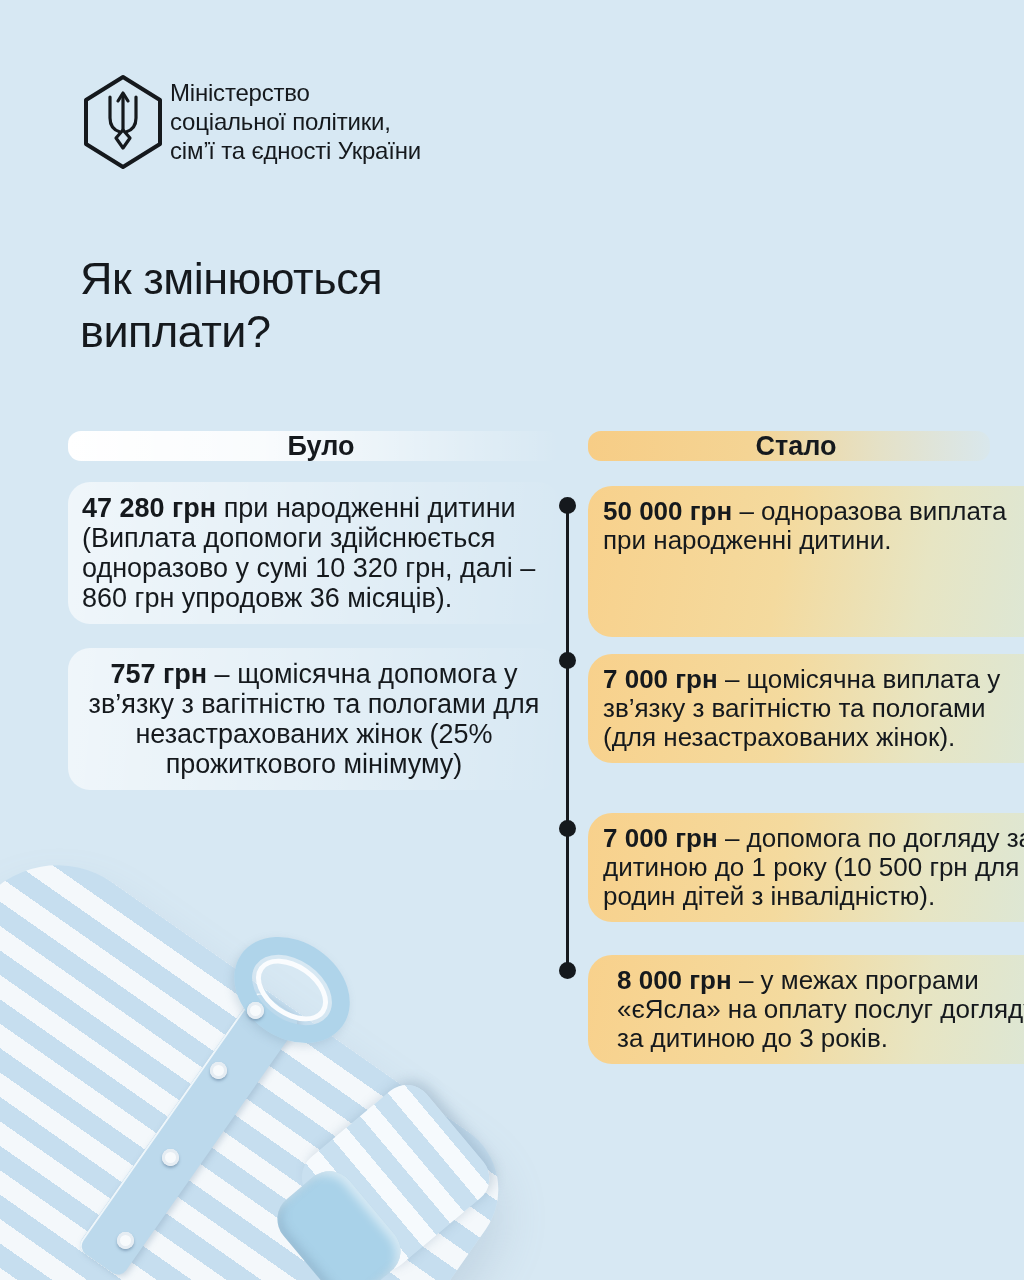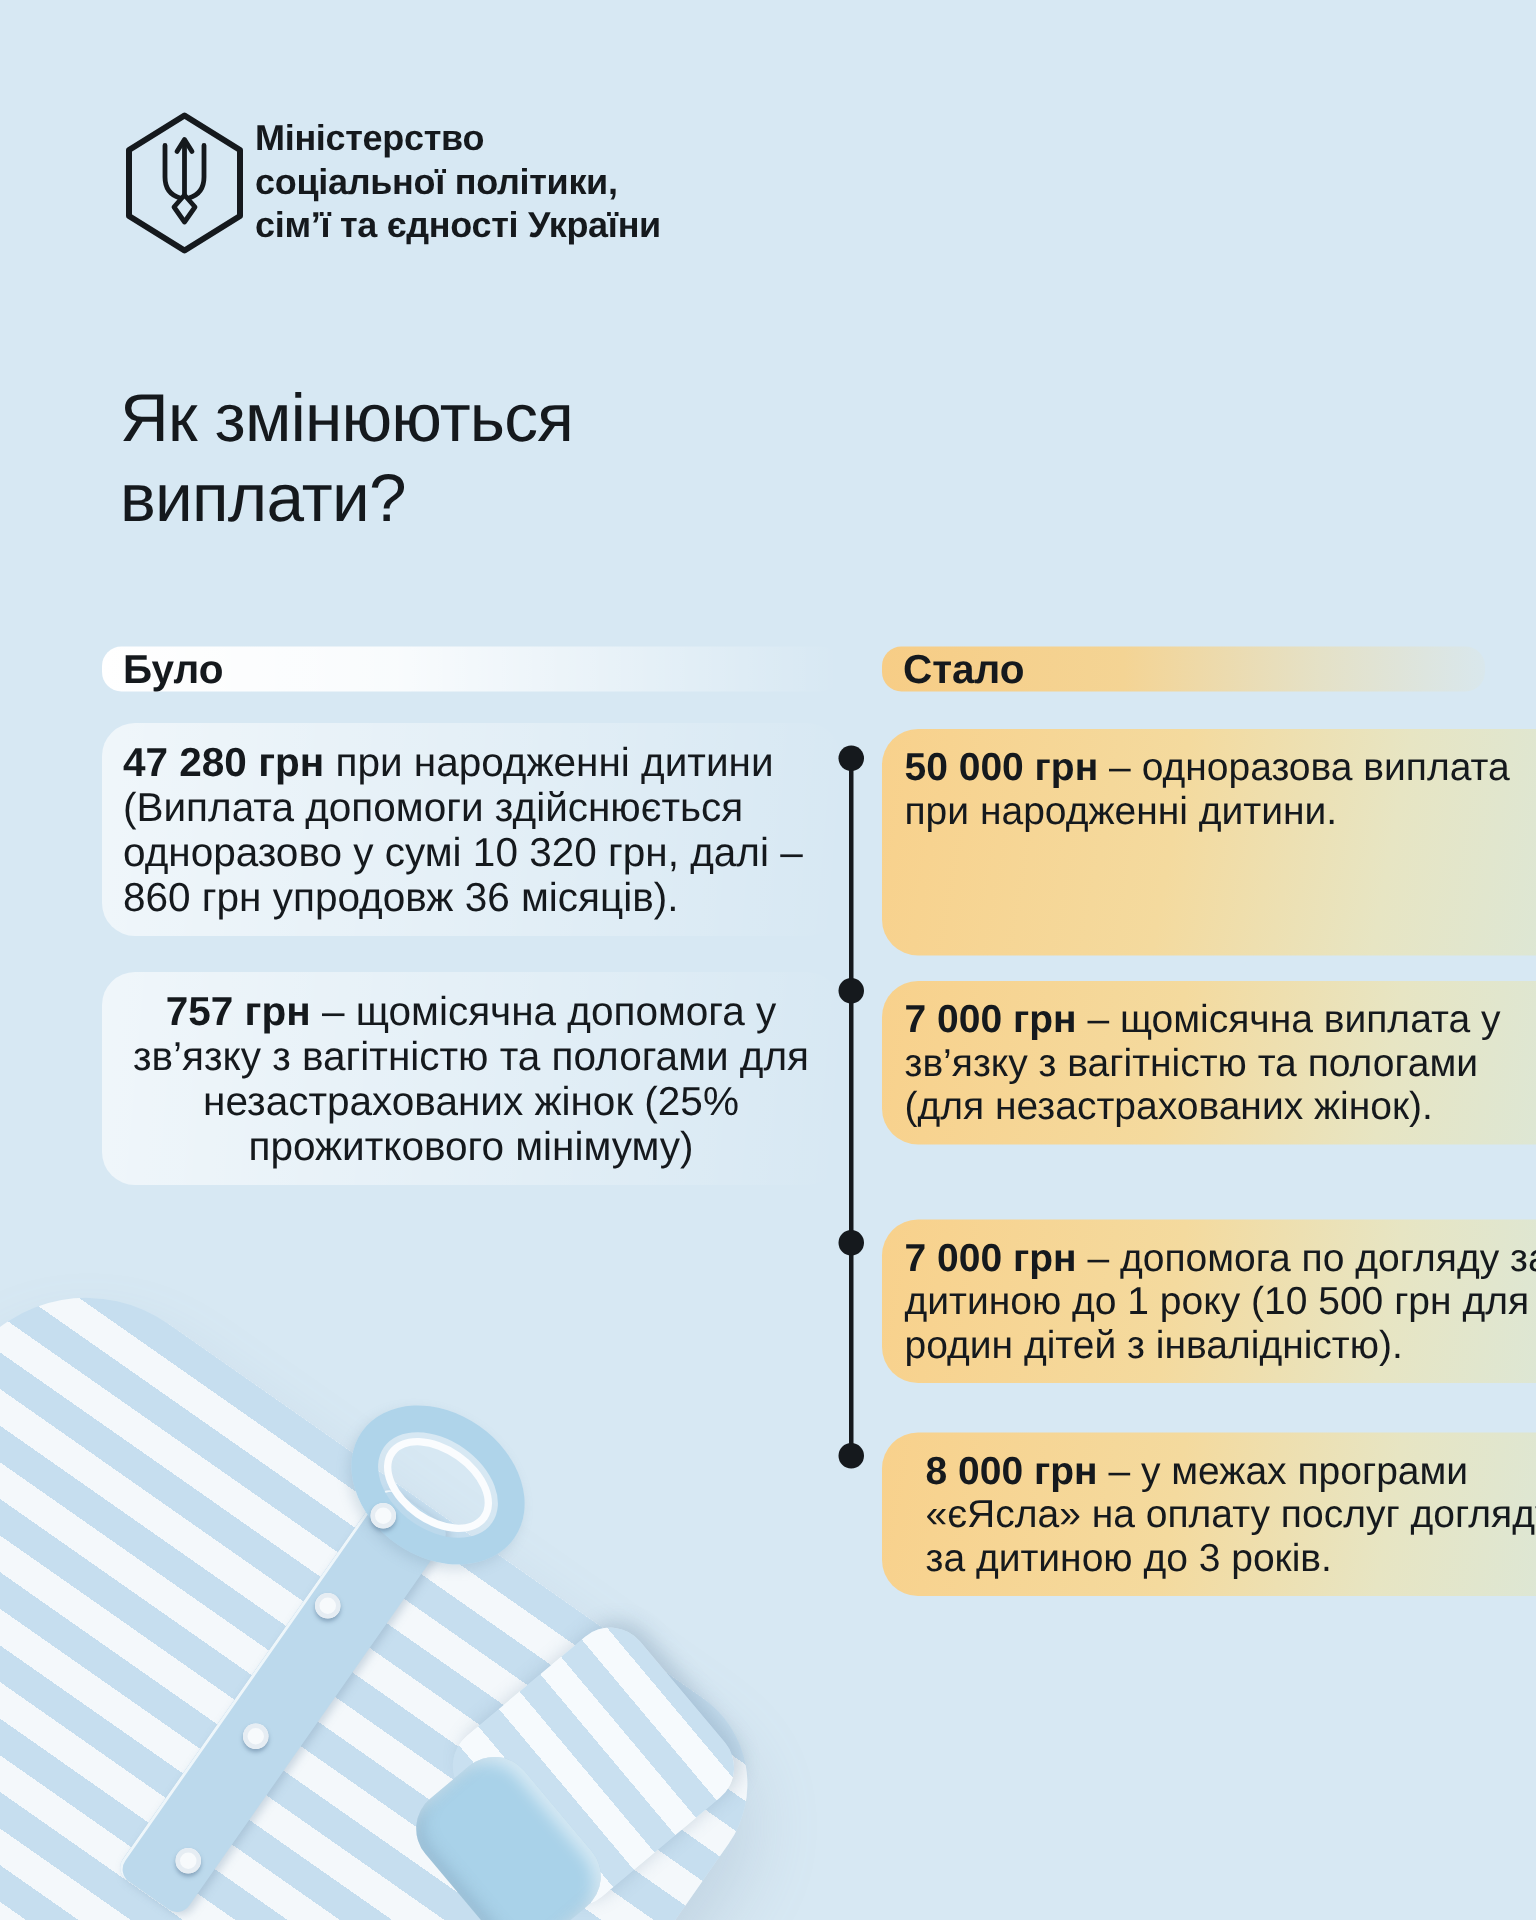--- a/index.html
+++ b/index.html
@@ -6,28 +6,28 @@
   body{
     width:1024px;height:1280px;position:relative;overflow:hidden;
     background:#D7E8F3;color:#15191D;
     font-family:"Liberation Sans", sans-serif;
     -webkit-font-smoothing:antialiased;
   }
   .abs{position:absolute;}
 
   
   .logo-box{left:82px;top:74px;width:82px;height:96px;}
-  .ministry{left:170px;top:78px;font-size:24px;line-height:29px;font-weight:700;letter-spacing:-0.2px;}
+  .ministry{left:170px;top:78px;font-size:24px;line-height:29px;font-weight:400;letter-spacing:-0.2px;}
   .ministry span{display:block;}
   .title{left:80px;top:252px;font-size:45px;line-height:53px;font-weight:400;letter-spacing:-0.5px;}
   .title span{display:block;}
 
   
   .hdr{height:30px;border-radius:13px;display:flex;align-items:center;
-       padding-left:14px;box-sizing:border-box;font-size:27px;font-weight:700;top:431px;}
+       padding-left:14px;box-sizing:border-box;font-size:27px;font-weight:700;top:431px;justify-content:center;}
   .hdr-before{left:68px;width:492px;
     background:linear-gradient(90deg,#FFFFFF 0%,rgba(255,255,255,0.85) 40%,rgba(255,255,255,0.30) 78%,rgba(255,255,255,0));}
   .hdr-after{left:588px;width:402px;
     background:linear-gradient(90deg,#F7CD86 0%,#F4D494 40%,rgba(238,220,168,0.60) 72%,rgba(226,228,206,0.18) 100%);}
 
   
   .before-card{left:68px;width:492px;border-radius:22px;
     background:linear-gradient(95deg,rgba(255,255,255,0.62),rgba(255,255,255,0.30) 55%,rgba(255,255,255,0));
     padding:11px 14px;box-sizing:border-box;font-size:27px;line-height:30px;}
   .after-card{left:588px;width:464px;border-radius:24px;

